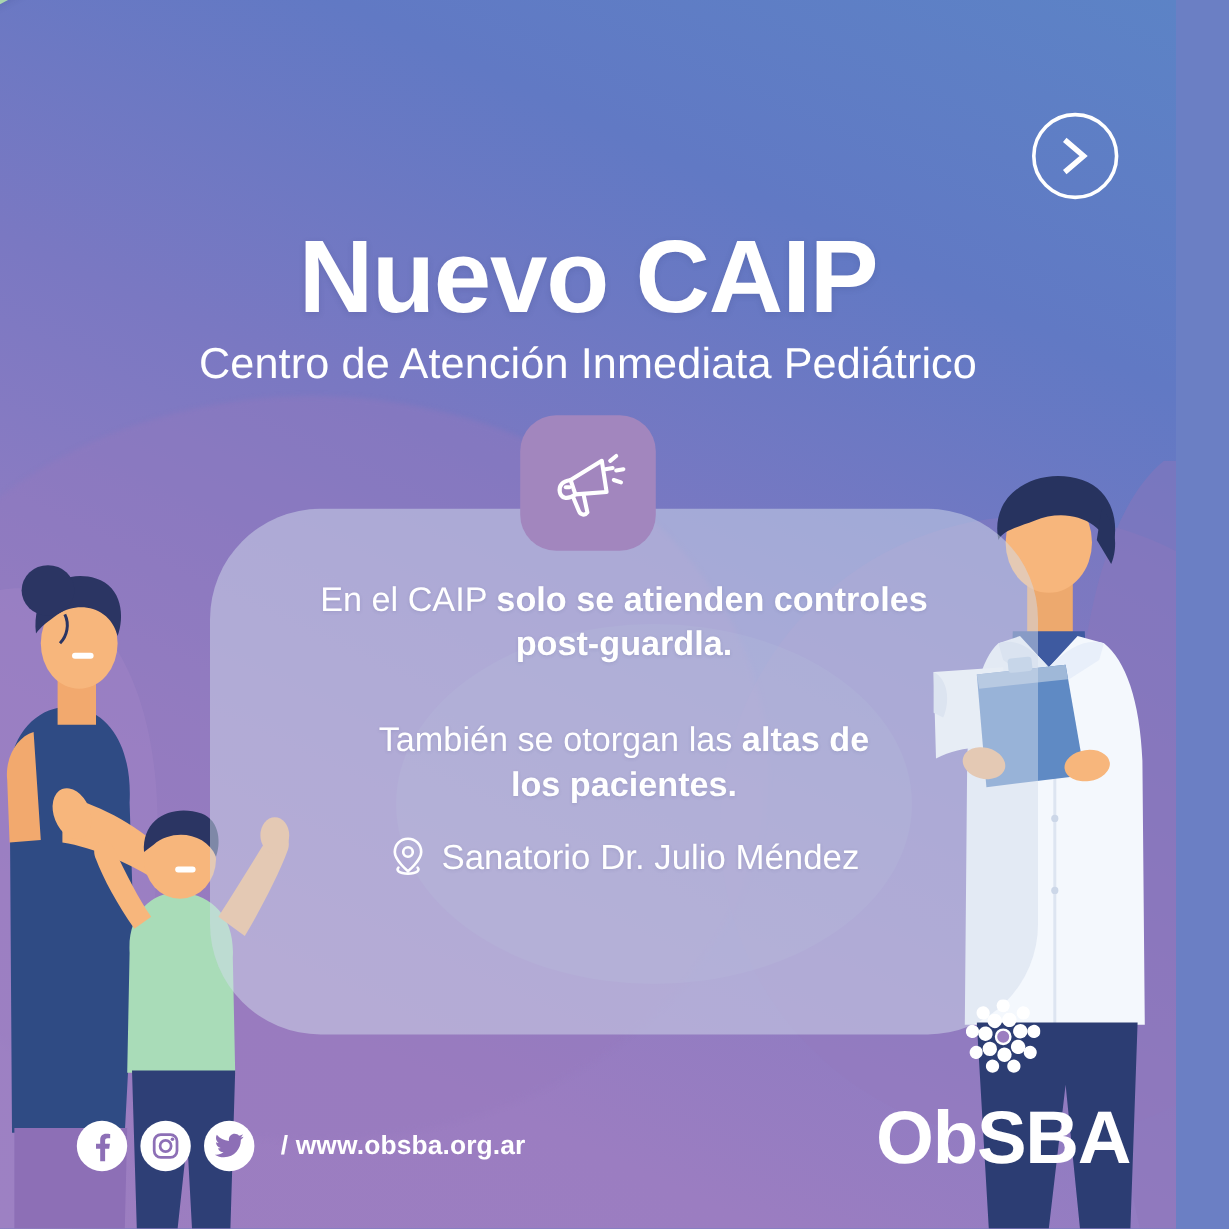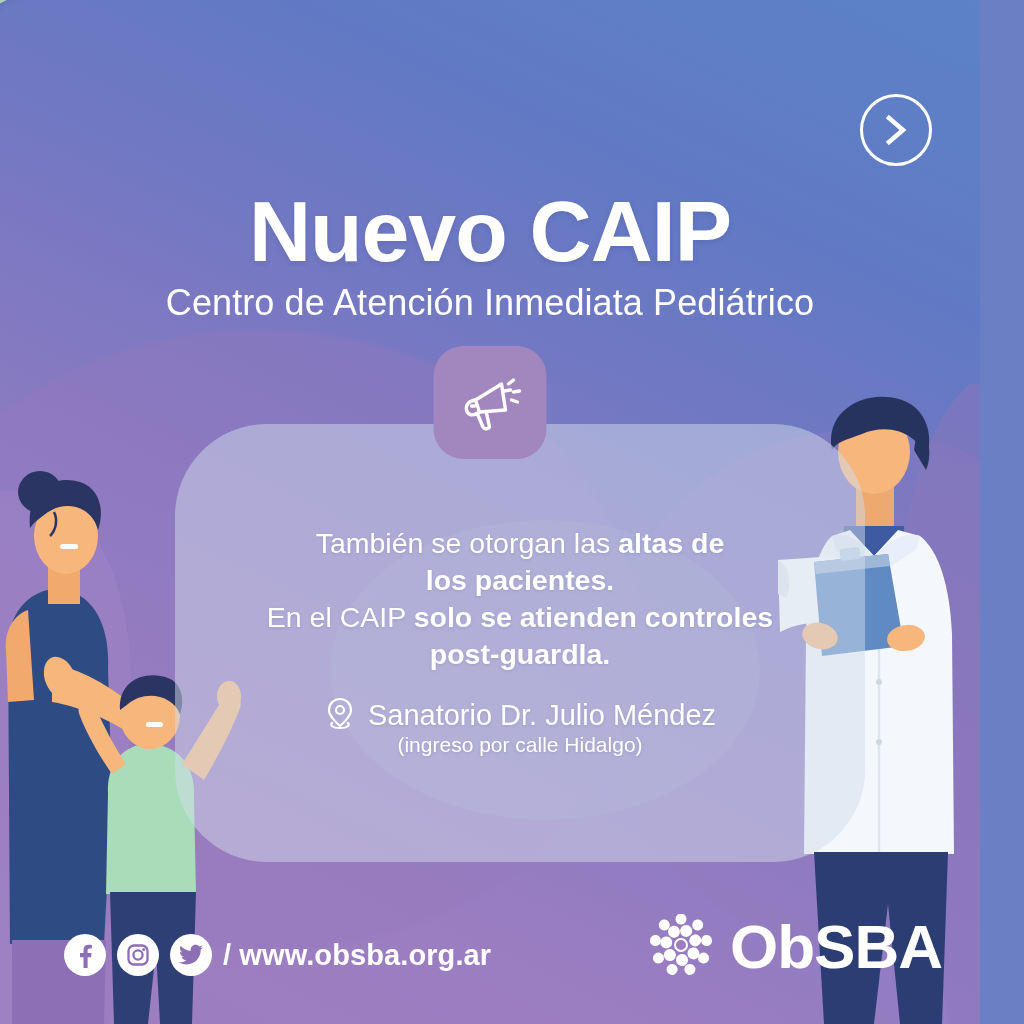--- a/index.html
+++ b/index.html
@@ -85,24 +85,24 @@
 
   
   .footer{
     position:absolute;left:64px;bottom:48px;display:flex;align-items:center;gap:11px;z-index:6;
   }
   .soc{
     width:42px;height:42px;border-radius:50%;background:#fff;
     display:flex;align-items:center;justify-content:center;
   }
   .site{
-    color:#fff;font-size:29px;font-weight:bold;letter-spacing:.1px;
+    color:#fff;font-size:22px;font-weight:bold;margin-left:11px;letter-spacing:.1px;
   }
   .brand{
-    position:absolute;right:38px;bottom:44px;display:flex;align-items:center;gap:18px;z-index:6;
+    position:absolute;right:38px;bottom:44px;display:flex;align-items:center;gap:18px;z-index:6;flex-direction:column;
   }
   .brand-name{color:#fff;font-size:62px;font-weight:bold;letter-spacing:-1px;line-height:1;}
 
   
   .illus{position:absolute;bottom:0;z-index:2;}
   .illus-left{left:0;width:245px;height:560px;}
   .illus-right{right:0;width:210px;height:640px;}
 </style>
 </head>
 <body>
@@ -205,42 +205,41 @@
         <path d="M51 14 L56 10"></path>
         <path d="M54 30 L60 32"></path>
         <path d="M56 22 L62 21"></path>
         <path d="M14 36 l 3 0"></path>
       </g>
     </svg>
   </div>
 
   <div class="card">
     <div class="card-inner">
+      <p class="para">
+        <span>En el CAIP </span><b>solo  se atienden controles</b><br>
+        <b>post-guardla.</b>
+      </p>
+
       <p class="para second">
         <span>También se otorgan las </span><b>altas de</b><br>
         <b>los pacientes.</b>
-      </p>
-
-      <p class="para">
-        <span>En el CAIP </span><b>solo  se atienden controles</b><br>
-        <b>post-guardla.</b>
       </p>
 
 
       <div class="info-row loc">
         <span>
           <svg width="32" height="36" viewBox="0 0 32 36" aria-hidden="true">
             <path d="M16 4 C 9.5 4, 5 9, 5 15 C 5 22, 16 31, 16 31 C 16 31, 27 22, 27 15 C 27 9, 22.5 4, 16 4 Z" fill="none" stroke="#fff" stroke-width="2.2"></path>
             <circle cx="16" cy="15" r="4" fill="none" stroke="#fff" stroke-width="2.2"></circle>
             <path d="M8 28 C 6 30, 8 33, 16 33 C 24 33, 26 30, 24 28" fill="none" stroke="#fff" stroke-width="2.2" stroke-linecap="round"></path>
           </svg>
         </span>
         <span class="rowtext">Sanatorio Dr. Julio Méndez</span>
       </div>
-      <div class="sub-note">(ingreso por calle Hidalgo)</div>
     </div>
   </div>
 
   <div class="footer">
     <span class="soc">
       <svg width="26" height="26" viewBox="0 0 26 26" aria-hidden="true">
         <path d="M15.6 26 V 15.2 h 3.4 l .6 -4.1 h -4 V 8.6 c 0 -1.2 .4 -2 2.1 -2 h 2.1 V 2.9 C 19.1 2.8 17.9 2.7 16.5 2.7 c -3 0 -5 1.8 -5 5.2 v 3.2 H 8 v 4.1 h 3.5 V 26 Z" fill="#8d6fb6"></path>
       </svg>
     </span>
     <span class="soc">

